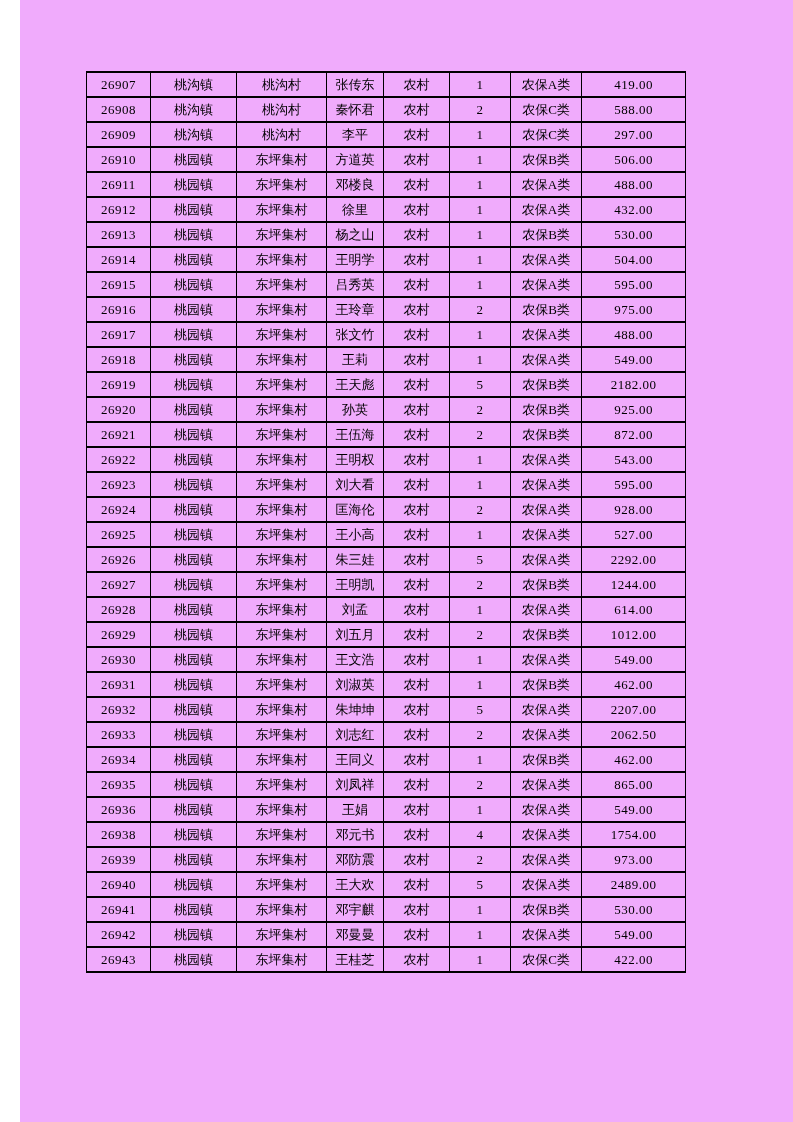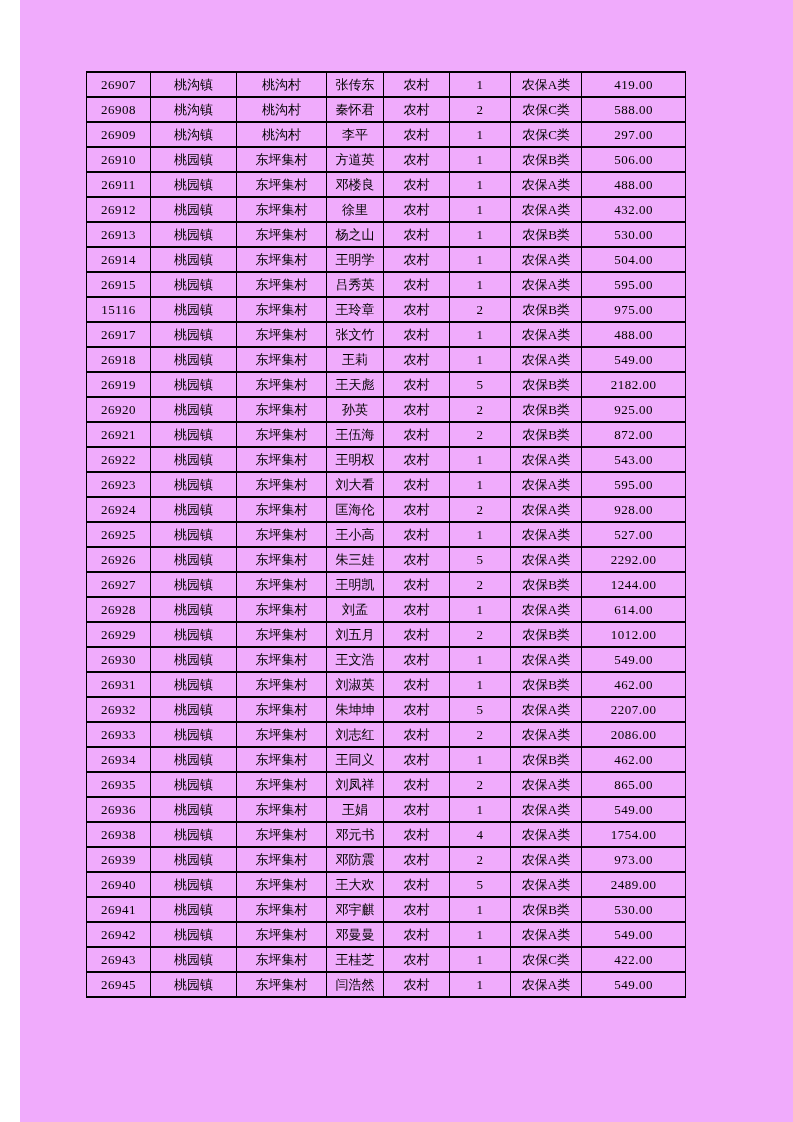--- a/index.html
+++ b/index.html
@@ -157,21 +157,21 @@
             <td class="col-id">26915</td>
             <td class="col-town">桃园镇</td>
             <td class="col-village">东坪集村</td>
             <td class="col-name">吕秀英</td>
             <td class="col-residence">农村</td>
             <td class="col-count">1</td>
             <td class="col-category">农保A类</td>
             <td class="col-amount">595.00</td>
           </tr>
           <tr>
-            <td class="col-id">15116</td>
+            <td class="col-id">26916</td>
             <td class="col-town">桃园镇</td>
             <td class="col-village">东坪集村</td>
             <td class="col-name">王玲章</td>
             <td class="col-residence">农村</td>
             <td class="col-count">2</td>
             <td class="col-category">农保B类</td>
             <td class="col-amount">975.00</td>
           </tr>
           <tr>
             <td class="col-id">26917</td>
@@ -334,21 +334,21 @@
             <td class="col-amount">2207.00</td>
           </tr>
           <tr>
             <td class="col-id">26933</td>
             <td class="col-town">桃园镇</td>
             <td class="col-village">东坪集村</td>
             <td class="col-name">刘志红</td>
             <td class="col-residence">农村</td>
             <td class="col-count">2</td>
             <td class="col-category">农保A类</td>
-            <td class="col-amount">2086.00</td>
+            <td class="col-amount">2062.50</td>
           </tr>
           <tr>
             <td class="col-id">26934</td>
             <td class="col-town">桃园镇</td>
             <td class="col-village">东坪集村</td>
             <td class="col-name">王同义</td>
             <td class="col-residence">农村</td>
             <td class="col-count">1</td>
             <td class="col-category">农保B类</td>
             <td class="col-amount">462.00</td>
@@ -425,27 +425,17 @@
           </tr>
           <tr>
             <td class="col-id">26943</td>
             <td class="col-town">桃园镇</td>
             <td class="col-village">东坪集村</td>
             <td class="col-name">王桂芝</td>
             <td class="col-residence">农村</td>
             <td class="col-count">1</td>
             <td class="col-category">农保C类</td>
             <td class="col-amount">422.00</td>
-          </tr>
-          <tr>
-            <td class="col-id">26945</td>
-            <td class="col-town">桃园镇</td>
-            <td class="col-village">东坪集村</td>
-            <td class="col-name">闫浩然</td>
-            <td class="col-residence">农村</td>
-            <td class="col-count">1</td>
-            <td class="col-category">农保A类</td>
-            <td class="col-amount">549.00</td>
           </tr>
         </tbody>
     </table>
   </div>
 </div>
 
 </body></html>

